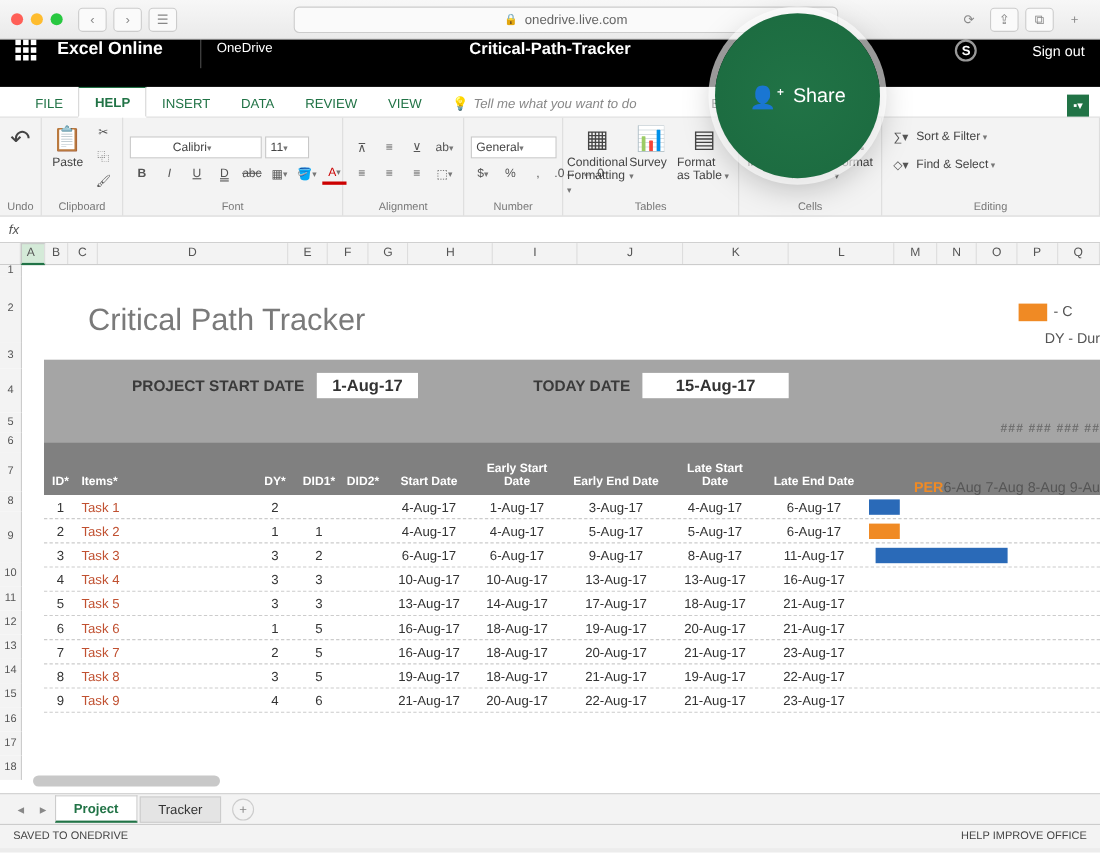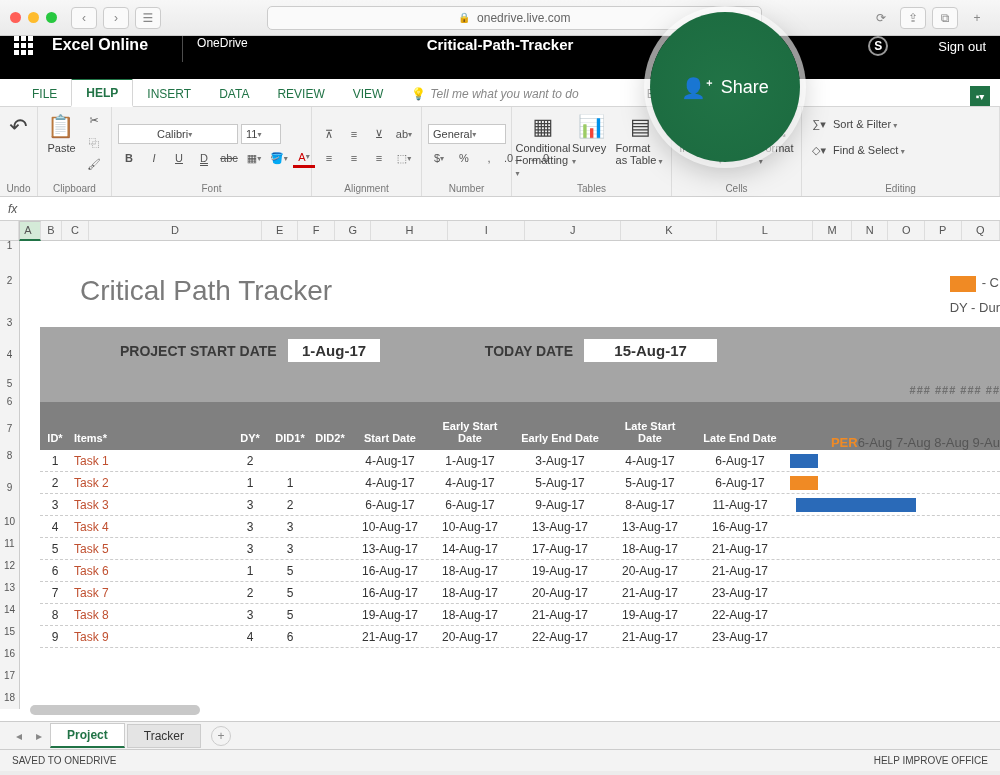--- a/index.html
+++ b/index.html
@@ -322,21 +322,21 @@
       <div class="rowhdr" style="height: 22px;">14</div>
       <div class="rowhdr" style="height: 22px;">15</div>
       <div class="rowhdr" style="height: 22px;">16</div>
       <div class="rowhdr" style="height: 22px;">17</div>
       <div class="rowhdr" style="height: 22px;">18</div>
     </div>
 
   <div class="sheet">
     <div class="legend">
       <div><span class="sw"></span><span>- C</span></div>
-      <div style="margin-top:8px;">DY - Dur</div>
+      <div style="margin-top:8px;margin-left:24px;">DY - Dur</div>
     </div>
     <div class="tracker-title">Critical Path Tracker</div>
     <div class="bannerbar">
       <span class="lbl">PROJECT START DATE</span>
       <span class="val">1-Aug-17</span>
       <span style="display:inline-block;width:90px;"></span>
       <span class="lbl">TODAY DATE</span>
       <span class="val" style="padding:3px 30px;">15-Aug-17</span>
       <div class="hashrow">###   ###   ###   ##</div>
     </div>

